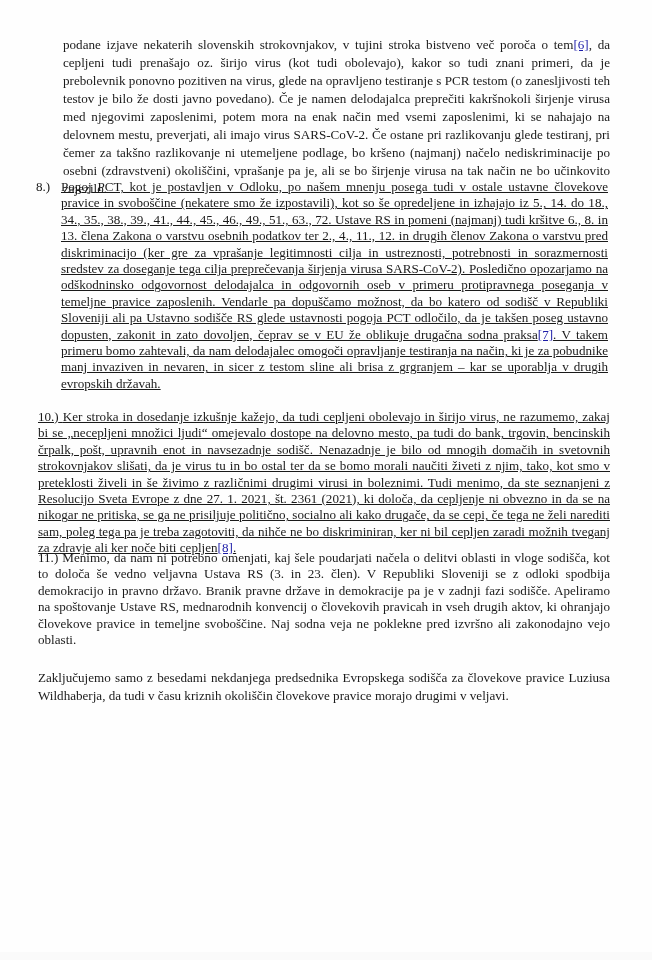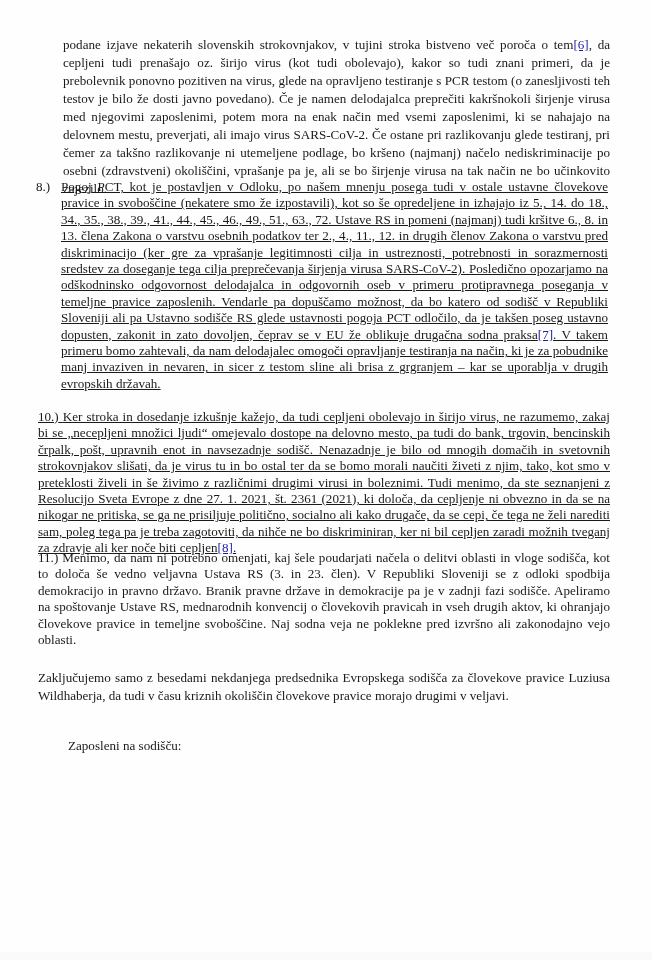--- a/index.html
+++ b/index.html
@@ -43,16 +43,15 @@
   </div>
 
   <div class="item item-11">
     <div class="flow">
       <span>11.)</span> <span>Menimo, da nam ni potrebno omenjati, kaj šele poudarjati načela o delitvi oblasti in vloge sodišča, kot to določa še vedno veljavna Ustava RS (3. in 23. člen). V Republiki Sloveniji se z odloki spodbija demokracijo in pravno državo. Branik pravne države in demokracije pa je v zadnji fazi sodišče. Apeliramo na spoštovanje Ustave RS, mednarodnih konvencij o človekovih pravicah in vseh drugih aktov, ki ohranjajo človekove pravice in temeljne svoboščine. Naj sodna veja ne poklekne pred izvršno ali zakonodajno vejo oblasti.</span>
     </div>
   </div>
 
   <p class="para p-concl flow">Zaključujemo samo z besedami nekdanjega predsednika Evropskega sodišča za človekove pravice Luziusa Wildhaberja, da tudi v času kriznih okoliščin človekove pravice morajo drugimi v veljavi.</p>
 
-  <p class="para p-sign">Zaposleni na sodišču:</p>
 
   <div class="bottom-strip"></div>
 </div>
 
 </body></html>

